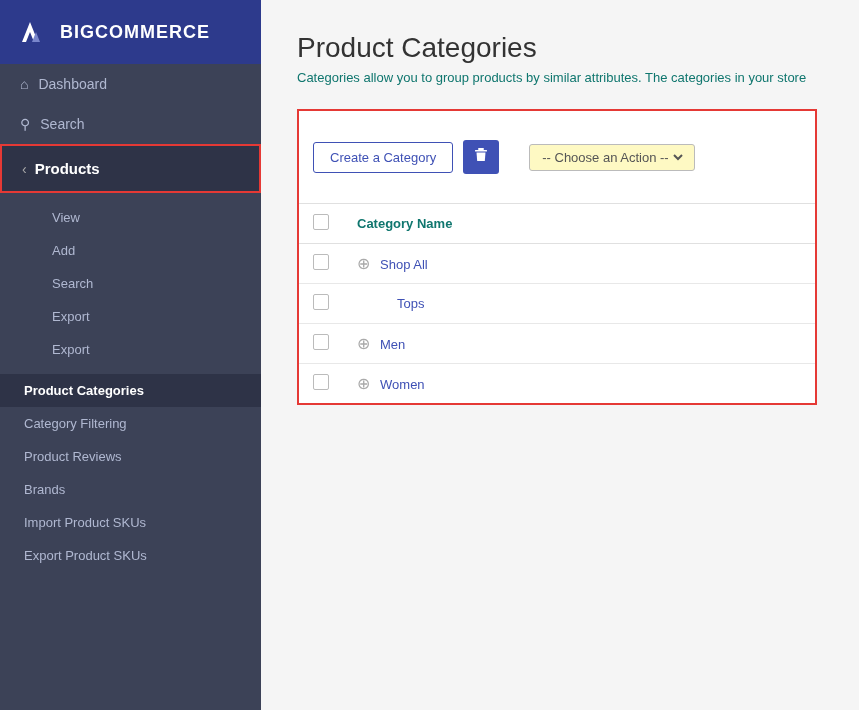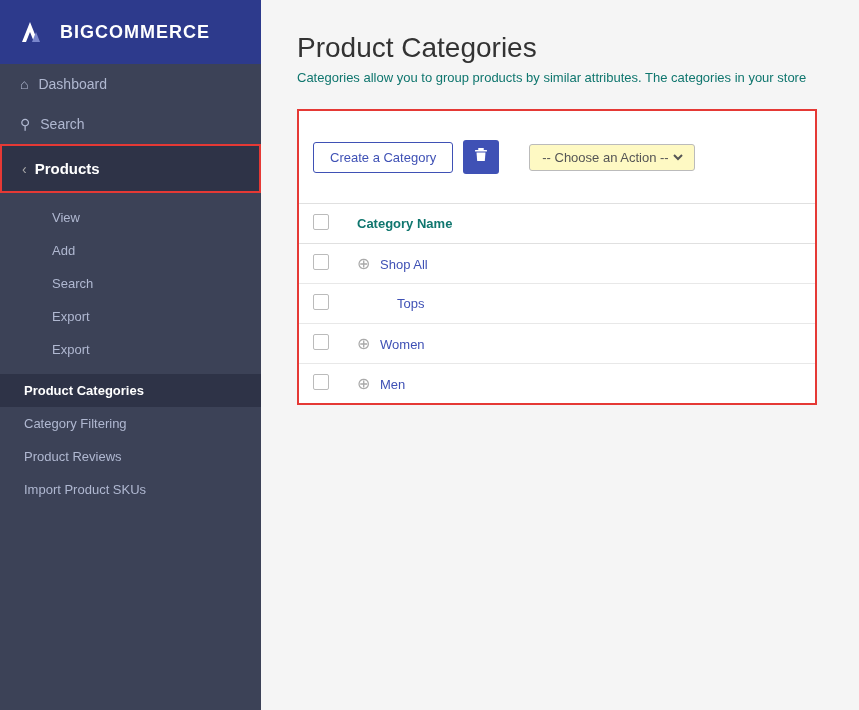--- a/index.html
+++ b/index.html
@@ -257,21 +257,23 @@
     <div class="sidebar-submenu-item">Add</div>
     <div class="sidebar-submenu-item">Search</div>
     <div class="sidebar-submenu-item">Export</div>
     <div class="sidebar-submenu-item">Export</div>
   </div>
 
   <div class="sidebar-submenu">
     <div class="sidebar-submenu-item active">Product Categories</div>
     <div class="sidebar-submenu-item">Category Filtering</div>
     <div class="sidebar-submenu-item">Product Reviews</div>
+    <div class="sidebar-submenu-item">Brands</div>
     <div class="sidebar-submenu-item">Import Product SKUs</div>
+    <div class="sidebar-submenu-item">Export Product SKUs</div>
   </div>
 </aside>
 
 <main class="main">
   <div class="main-content">
     <h1 class="page-title">Product Categories</h1>
     <p class="page-subtitle">Categories allow you to group products by similar attributes. The categories in your store</p>
 
     <div class="table-container">
       
@@ -325,30 +327,30 @@
               <a class="category-name-link" style="margin-left: 40px;">Tops</a>
             </td>
           </tr>
 
           <tr>
             <td class="check-cell">
               <span class="cb"></span>
             </td>
             <td>
               <span class="plus-icon">⊕</span>
-              <a class="category-name-link">Women</a>
+              <a class="category-name-link">Men</a>
             </td>
           </tr>
 
           <tr>
             <td class="check-cell">
               <span class="cb"></span>
             </td>
             <td>
               <span class="plus-icon">⊕</span>
-              <a class="category-name-link">Men</a>
+              <a class="category-name-link">Women</a>
             </td>
           </tr>
         </tbody>
       </table>
     </div>
   </div>
 </main>
 
 </body></html>

